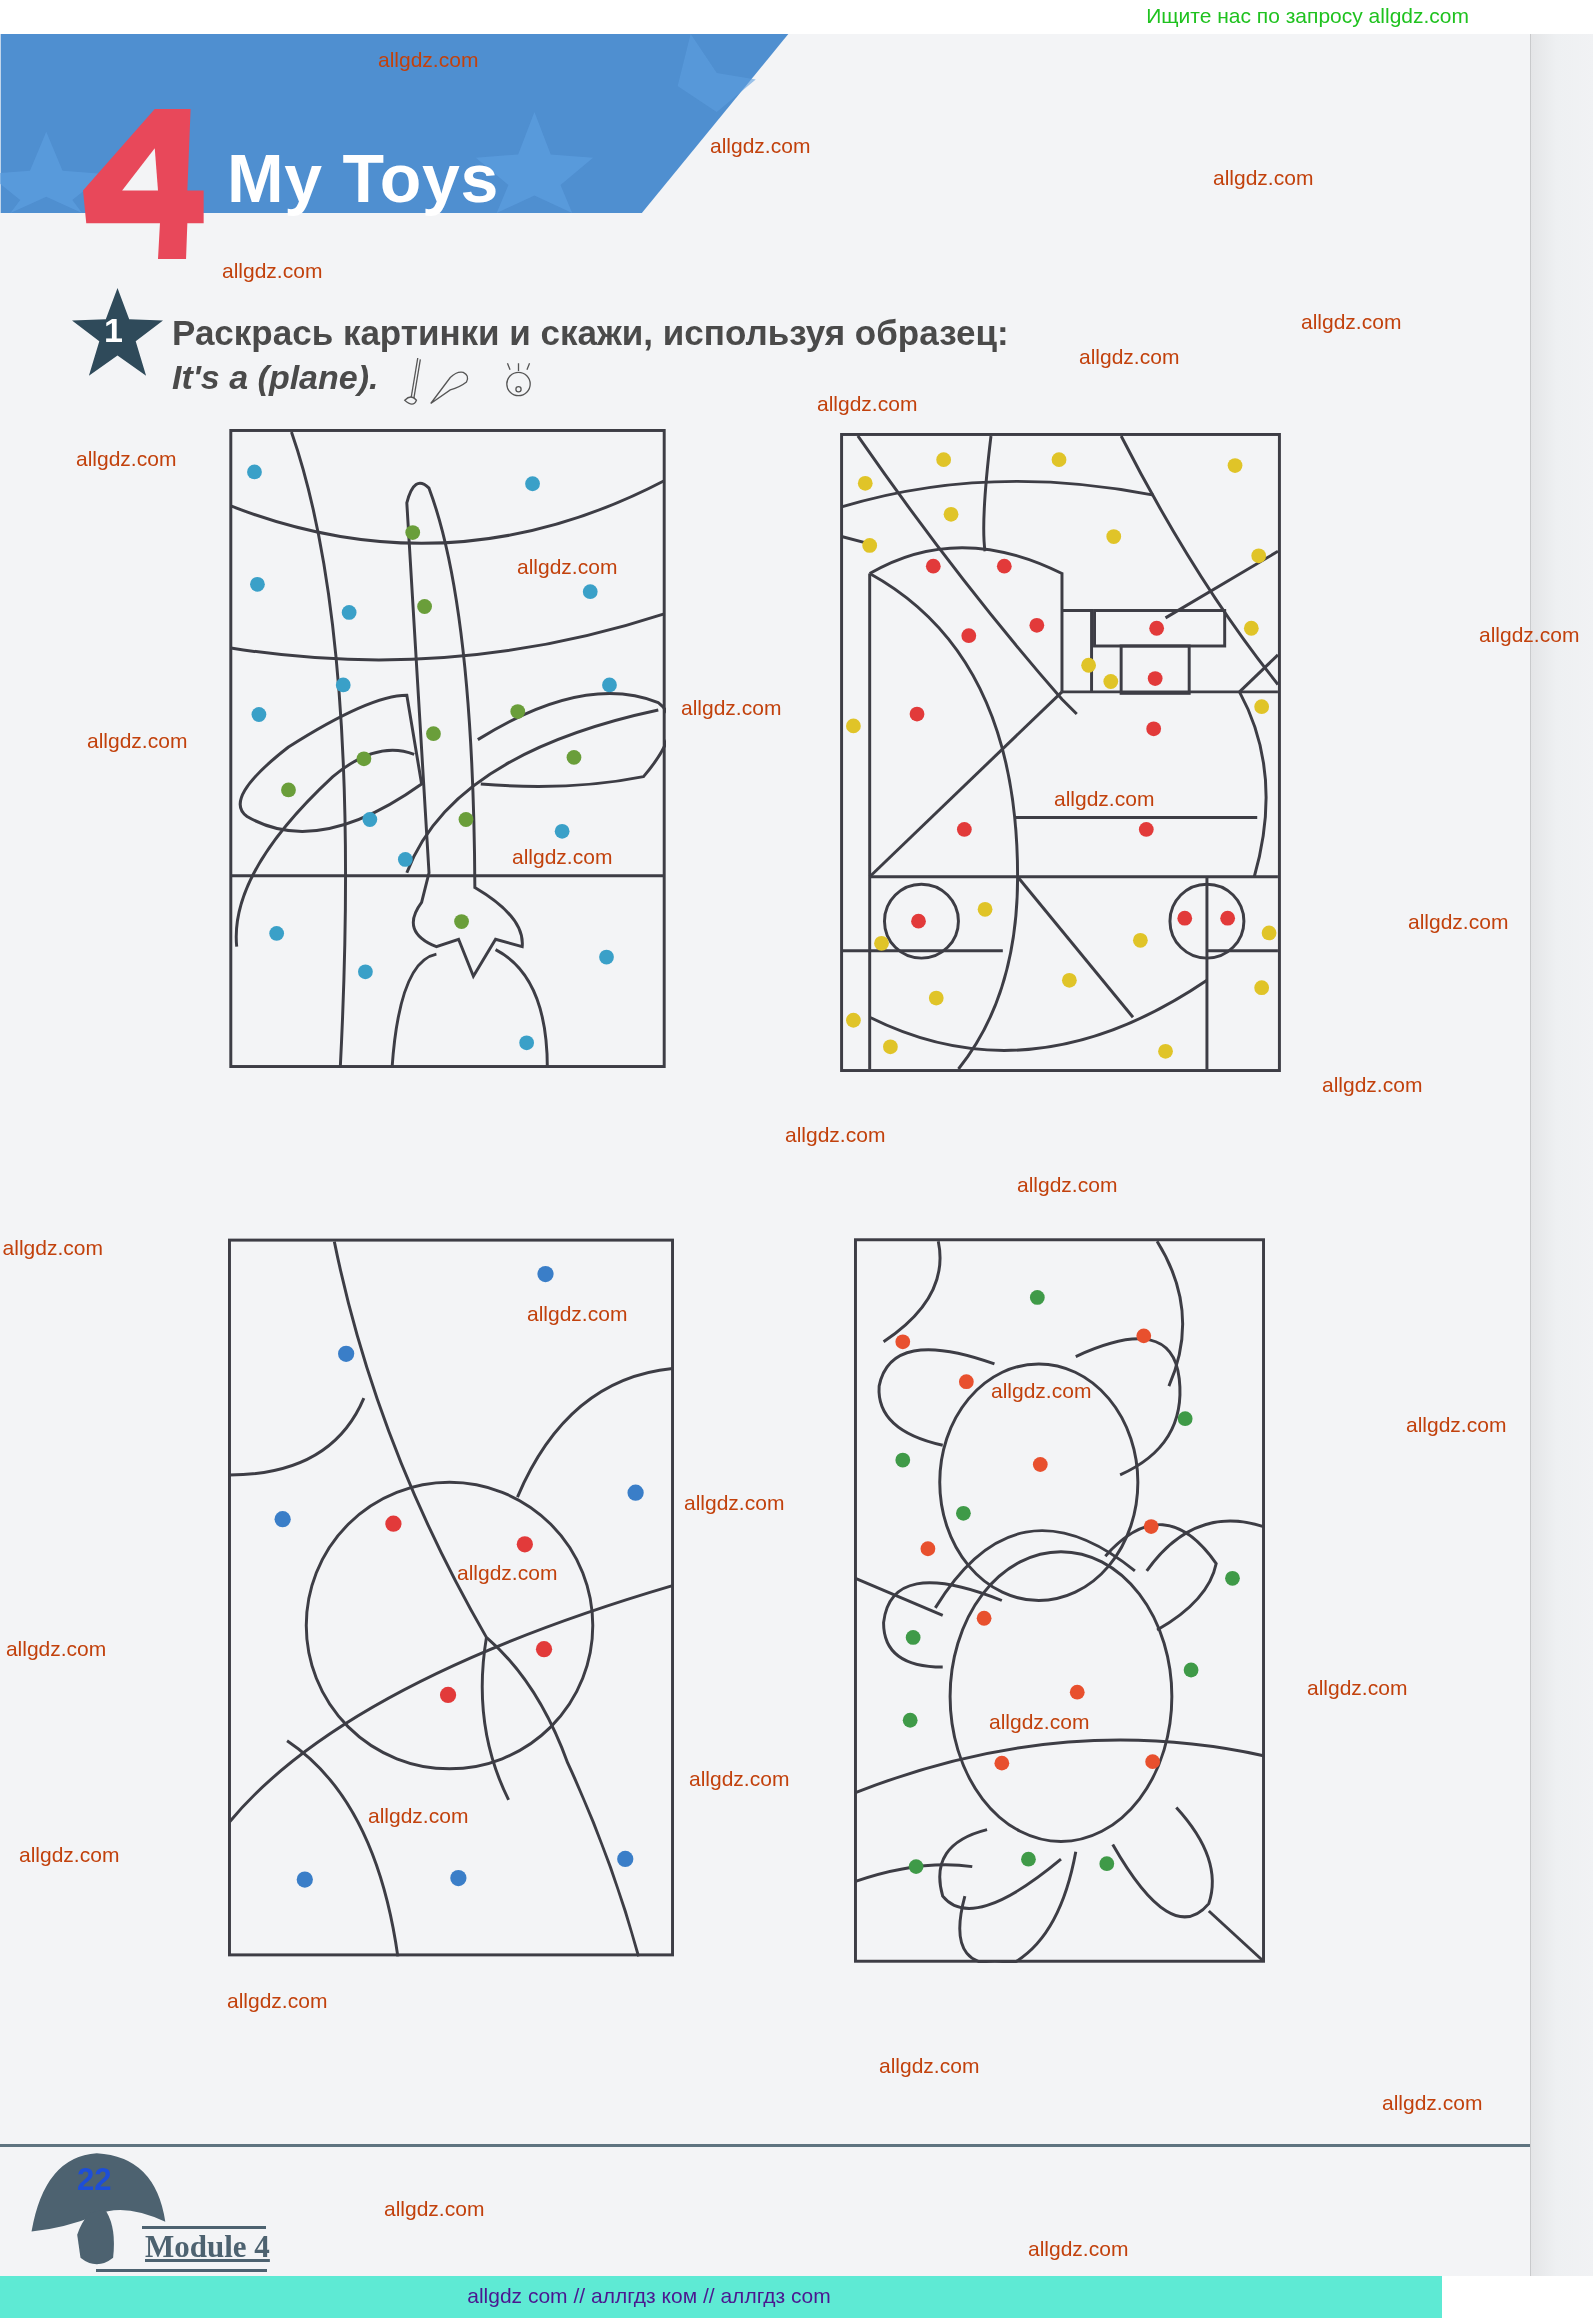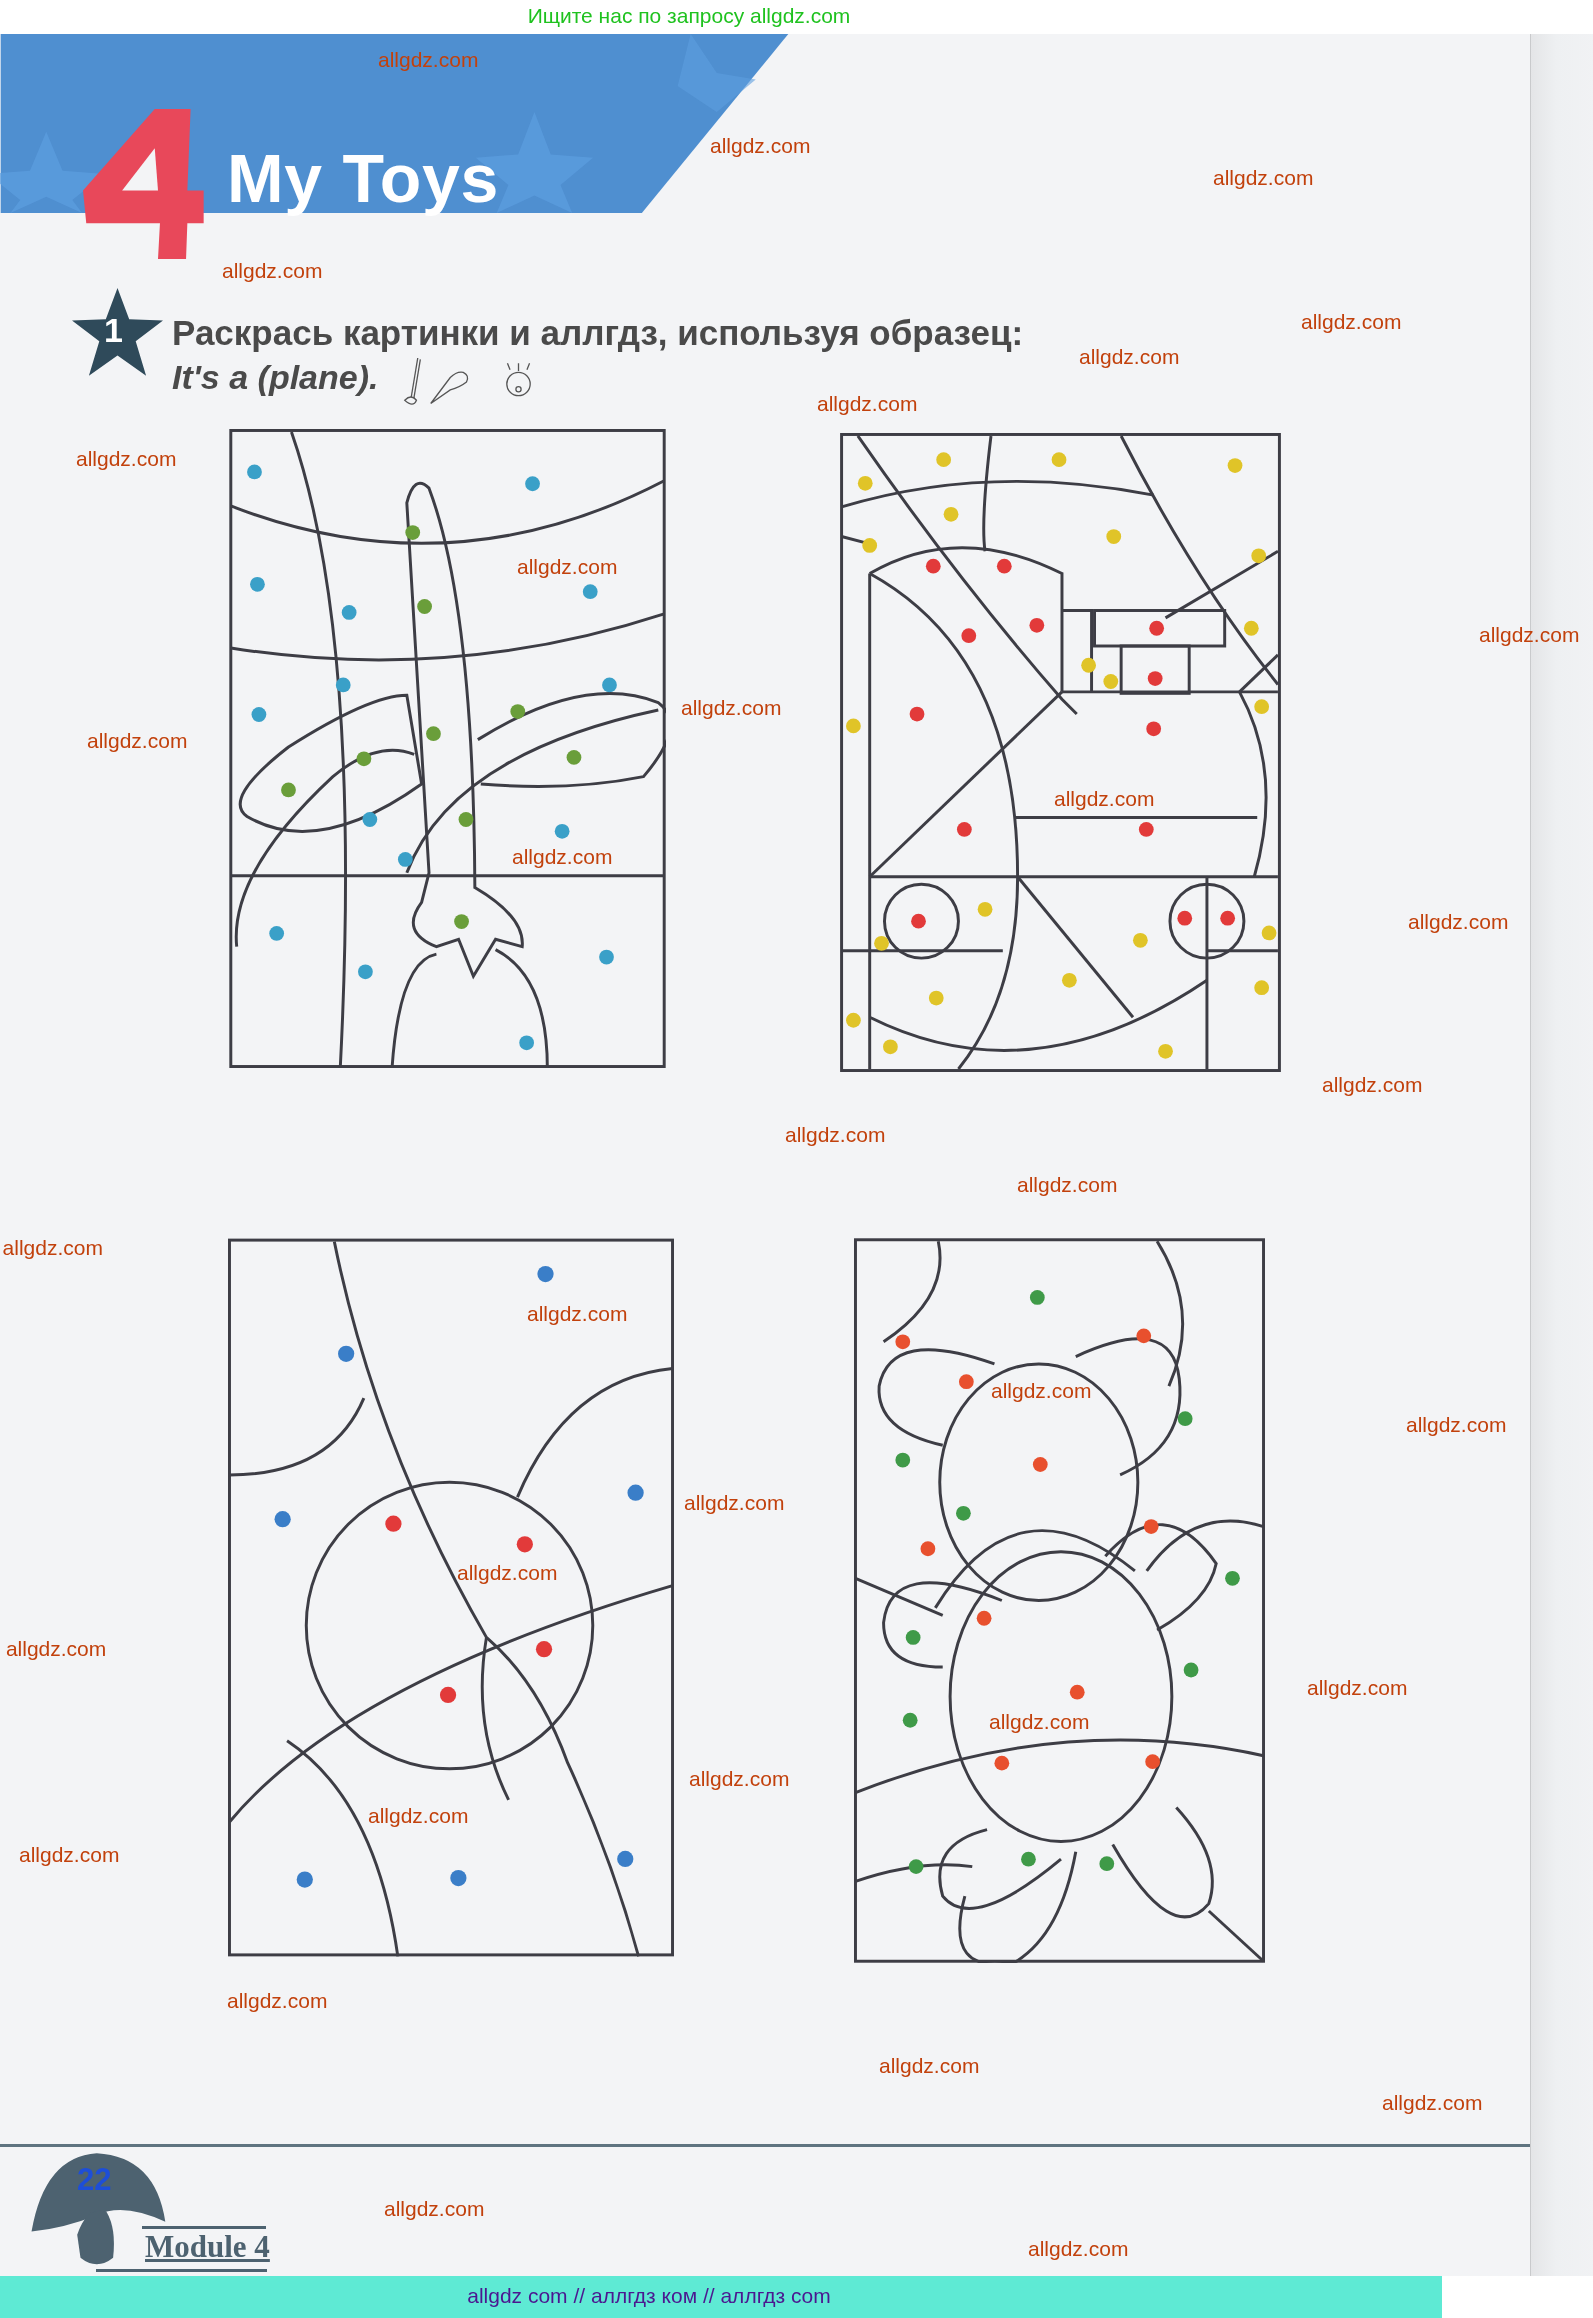--- a/index.html
+++ b/index.html
@@ -1,17 +1,17 @@
 <!DOCTYPE html>
 <html style="font-size:10.4px"><head>
 <meta charset="utf-8">
 <style>
   html,body{margin:0;padding:0;}
   body{width:1594px;height:2319px;position:relative;overflow:hidden;background:#fff;font-family:"Liberation Sans",sans-serif;}
-  .topbar{position:absolute;left:0;top:0;width:1560px;height:34px;background:#fff;text-align:center;}
+  .topbar{position:absolute;left:0;top:0;width:1560px;height:34px;background:#fff;text-align:right;}
   .topbar span{font-family:"Liberation Sans",sans-serif;font-size:21px;color:#1fc21f;line-height:31px;position:relative;left:-91px;}
   .page{position:absolute;left:0;top:34px;width:1594px;height:2242px;background:#f3f4f6;}
   .gutter{position:absolute;left:1530px;top:34px;width:64px;height:2242px;background:linear-gradient(90deg,#e4e5e7,#eef0f2 40%,#f1f2f4);border-left:1.3px solid #c9cacc;}
   .banner{position:absolute;left:0;top:34px;width:789px;height:179px;}
   .banner svg{position:absolute;left:0;top:0;}
   .unit-num{position:absolute;left:83px;top:109px;width:150px;height:150px;}
   .title{position:absolute;left:227px;top:117px;font-size:68px;font-weight:bold;color:#ffffff;letter-spacing:0.7px;margin-top:22px;}
   .ex-star{position:absolute;left:72px;top:288px;width:91px;height:91px;}
   .ex-num{position:absolute;left:104px;top:311px;font-size:34px;font-weight:bold;color:#fff;}
   .instruction{position:absolute;left:172px;top:313px;font-size:35px;font-weight:bold;color:#4a4a4a;}
@@ -49,21 +49,21 @@
 <svg class="unit-num" viewBox="0 0 230 230">
   <polygon points="110,0 165,0 160,125 185,125 185,175 160,175 158,230 115,230 118,175 5,175 0,125" fill="#e8485a"></polygon>
   <polygon points="110,60 115,125 60,125" fill="#f3f4f6"></polygon>
 </svg>
 <div class="title">My Toys</div>
 
 <svg class="ex-star" viewBox="0 0 140 140">
   <polygon points="70,0 88,48 140,50 98,82 114,135 70,104 26,135 42,82 0,50 52,48" fill="#2f4a5a"></polygon>
 </svg>
 <div class="ex-num">1</div>
-<div class="instruction">Раскрась картинки и аллгдз, используя образец:</div>
+<div class="instruction">Раскрась картинки и скажи, используя образец:</div>
 <div class="example">It's a (plane).</div>
 <svg class="ex-icons" viewBox="0 0 230 80">
   <g stroke="#555" fill="none" stroke-width="2">
     <path d="M30,0 L20,60"></path>
       <path d="M34,2 L24,62"></path>
       <path d="M10,65 q10,-10 18,0 q-5,12 -18,0z"></path>
   </g>
   <g stroke="#555" fill="none" stroke-width="2">
     <path d="M50,70 L80,30 q10,-10 20,-8 q10,5 5,15 q-10,8 -25,12 z"></path>
   </g>

